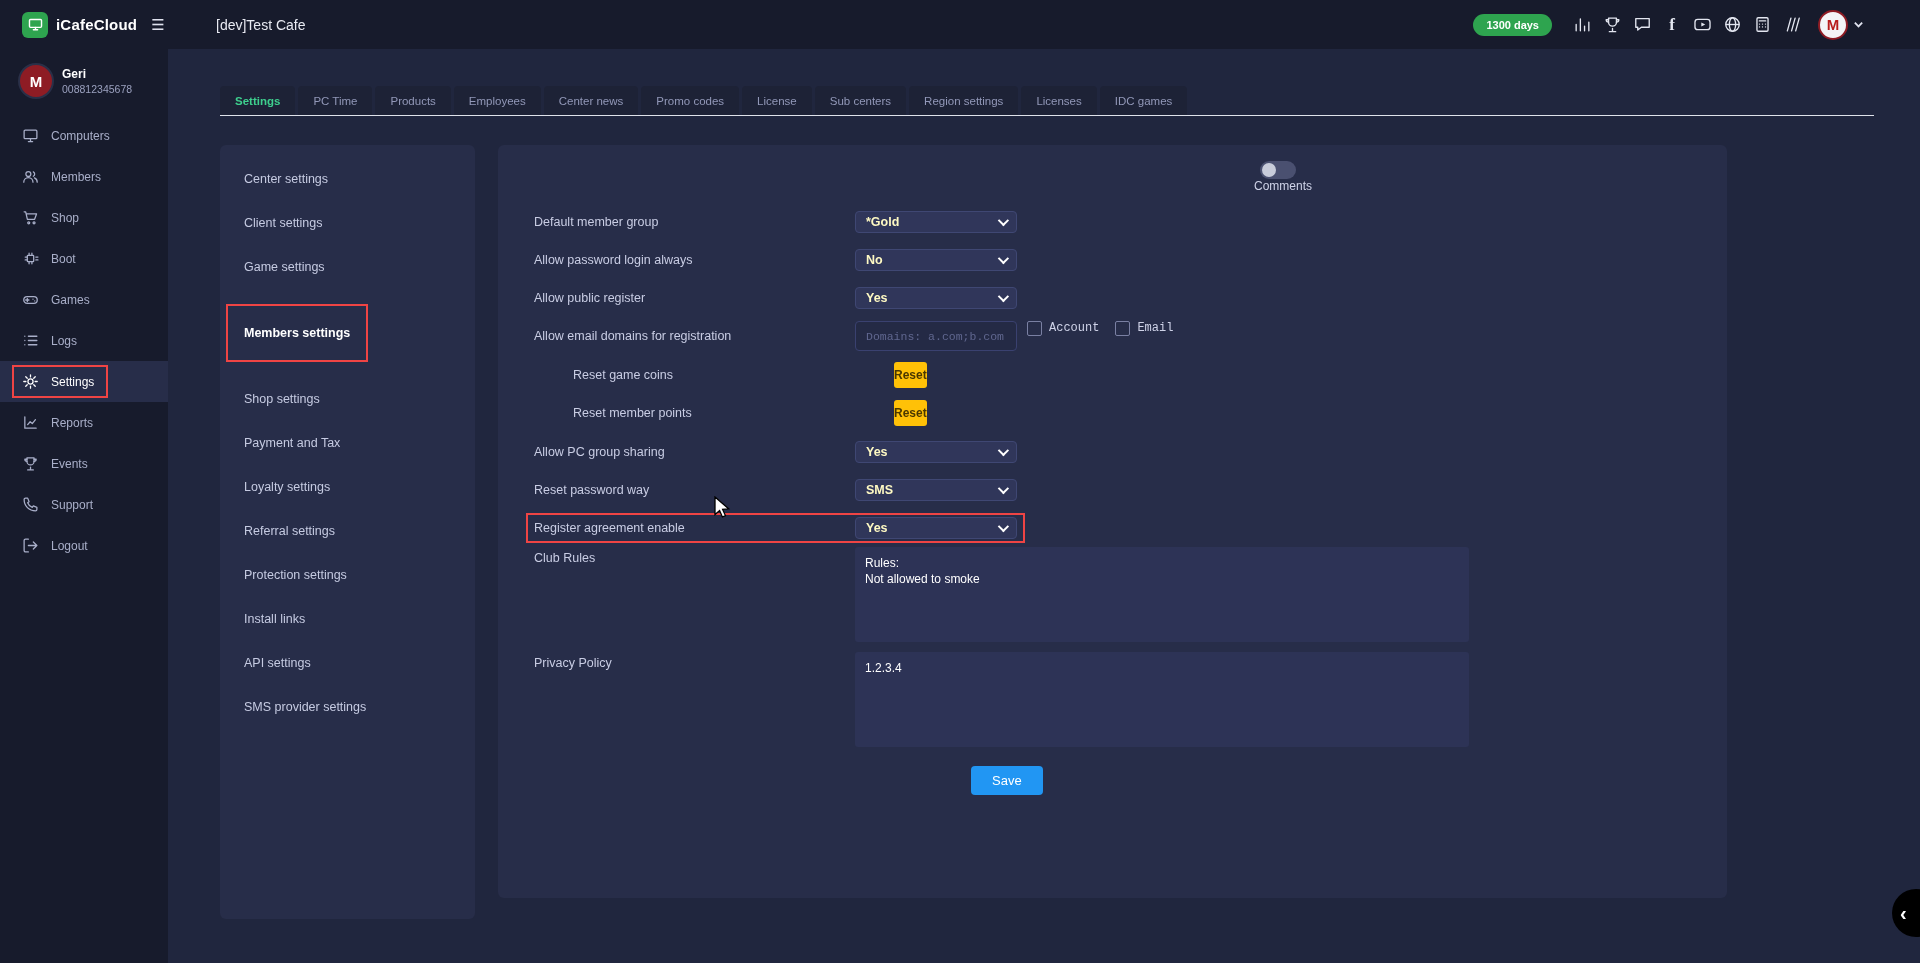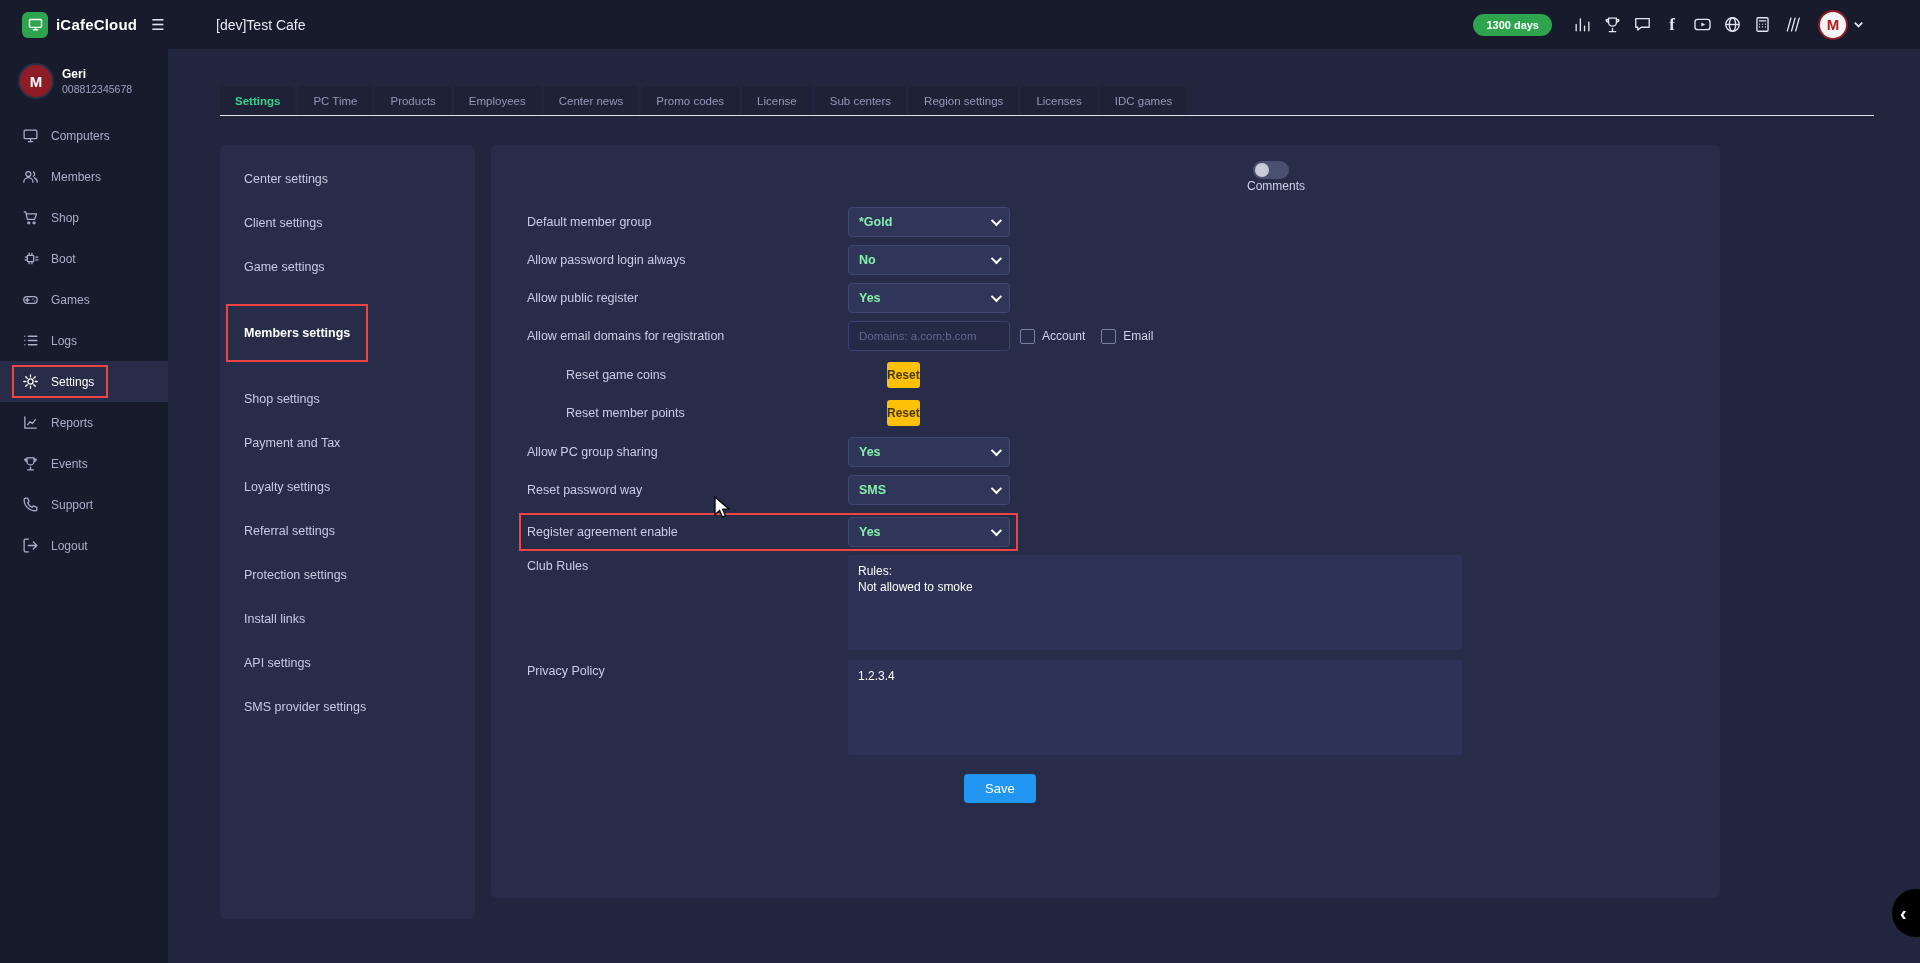--- a/index.html
+++ b/index.html
@@ -50,45 +50,45 @@
               margin-left:-10px; }
 
   
   .main { position:absolute; left:168px; top:49px; width:1752px; height:914px; background:#20263e; }
   .tabs-row { margin:37px 0 0 52px; display:flex; gap:3px; height:29px; }
   .tab { background:#1d2236; color:#9298b8; font-size:11.5px; padding:0 15px; display:flex;
          align-items:center; border-radius:4px 4px 0 0; cursor:pointer; white-space:nowrap; }
   .tab.active { color:#3ecf8e; font-weight:bold; }
   .tabs-divider { height:1px; background:rgba(240,242,248,0.92); margin:0 46px 0 52px; }
 
-  .content { display:flex; gap:16px; padding:29px 0 0 52px; }
+  .content { display:flex; gap:23px; padding:29px 0 0 52px; }
   .settings-nav { width:255px; height:774px; background:#272d49; border-radius:6px; padding:12px 24px; }
   .snav-item { color:#c6cbe2; font-size:12.5px; padding:15px 0; cursor:pointer; }
   .snav-item.active { color:#fff; font-weight:bold; }
   .nav-ann { display:inline-block; border:2px solid #ef4444; padding:20px 16px; margin-left:-18px; }
 
   .form-panel { width:1229px; height:753px; background:#272d49; border-radius:6px; padding:16px 36px 0 36px; }
   .frow { display:grid; grid-template-columns:321px 1fr; align-items:center; margin-bottom:8px; min-height:30px; }
   .flabel { color:#c9cde4; font-size:12.5px; }
   .toggle-row { margin-bottom:14px; }
   .toggle-wrap { display:flex; align-items:center; margin-left:10px;flex-direction:column; }
   .toggle { width:36px; height:18px; border-radius:9px; background:#4a5070; position:relative; cursor:pointer; flex:0 0 auto; }
   .toggle .knob { position:absolute; left:2px; top:2px; width:14px; height:14px; border-radius:50%; background:#c8ccda; }
   .toggle-label { margin-left:10px; color:#cfd3e8; font-size:12px; }
 
-  .sel { width:162px; height:30px; background:#30365a; border:1px solid #3f4773; border-radius:4px;
-         color:#86efac; font-size:12.5px; font-weight:600; padding:0 10px; display:flex; align-items:center;
+  .sel { width:162px; height:22px; background:#30365a; border:1px solid #3f4773; border-radius:4px;
+         color:#fef9c3; font-size:12.5px; font-weight:600; padding:0 10px; display:flex; align-items:center;
          justify-content:space-between; cursor:pointer; }
   .caret { width:8px; height:8px; border-right:2px solid #fff; border-bottom:2px solid #fff;
            transform:rotate(45deg) translateY(-2px); flex:0 0 auto; }
 
   .text-input { width:162px; height:30px; background:#242a45; border:1px solid #3a4170; border-radius:4px;
                 color:#e8eaf2; font-size:11.5px; padding:0 10px; outline:none; font-family:inherit; }
   .text-input::placeholder { color:#60678f; }
-  .cb-group { display:flex; align-items:center; }
+  .cb-group { display:flex; align-items:flex-start;font-family:Liberation Mono, monospace; }
   .checkbox { width:15px; height:15px; border:1.5px solid #7a80a3; border-radius:2px; background:transparent;
               cursor:pointer; flex:0 0 auto; }
   .cb-label { color:#cfd3e8; font-size:12px; margin-left:7px; }
 
   .reset-row { min-height:28px; margin-bottom:10px;margin-left:39px; }
   .reset-row:first-of-type { margin-top:0; }
   .reset-btn { background:#ffc107; color:#4a3800; border:none; border-radius:3px; font-size:12px;
                font-weight:bold; padding:6px 0; cursor:pointer; font-family:inherit; width:max-content; }
 
   .frow.annotated { display:inline-grid; grid-template-columns:321px auto; width:max-content;

